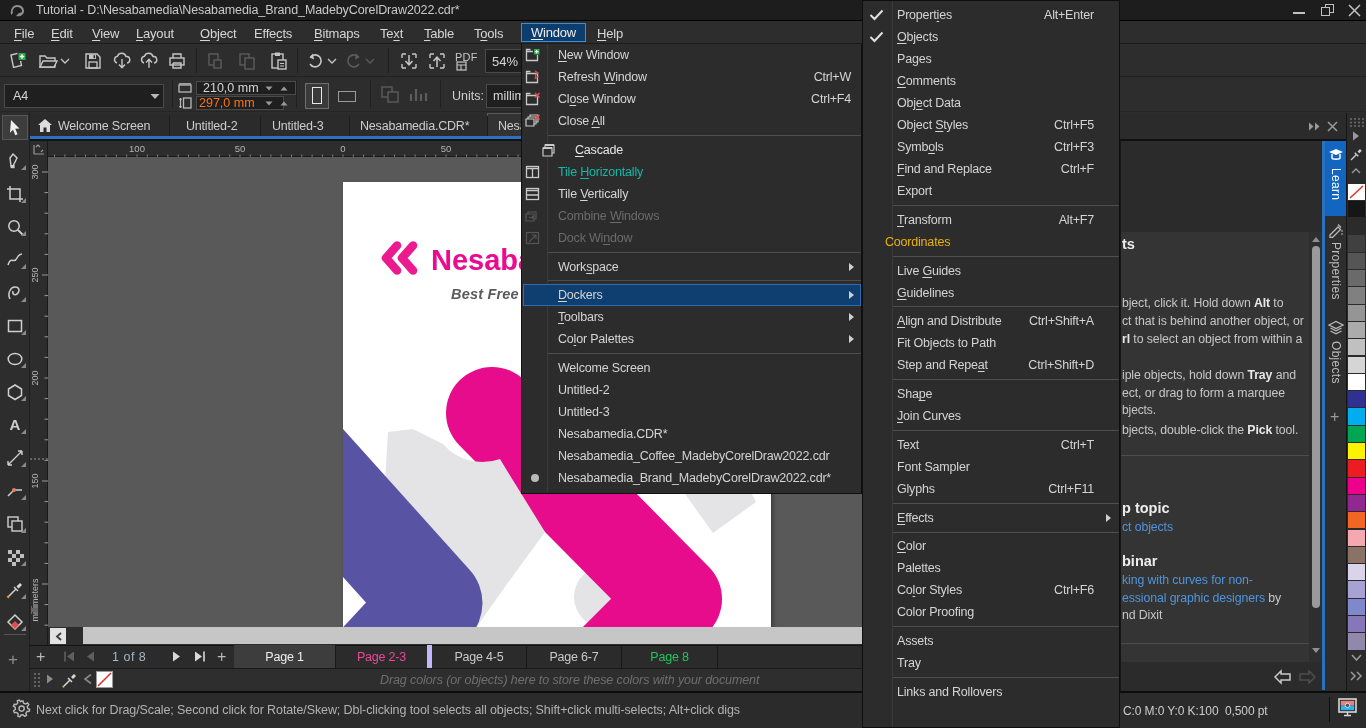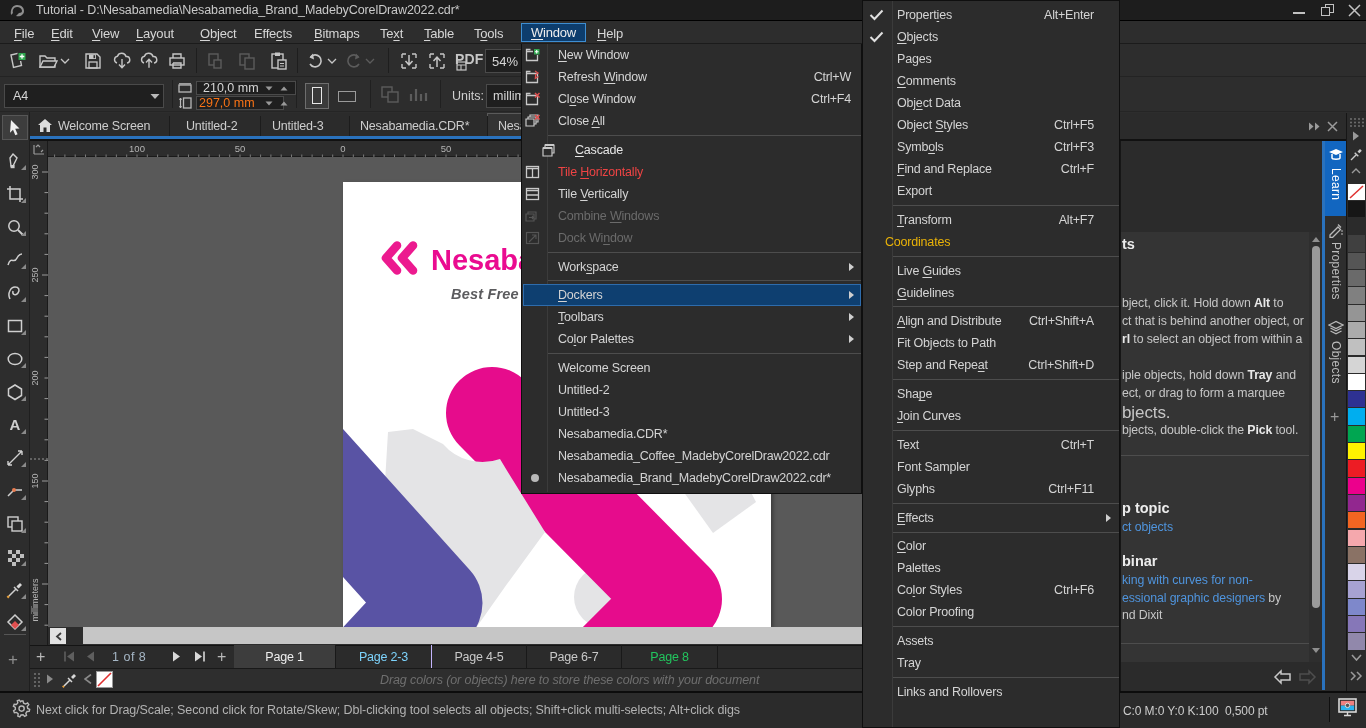--- a/index.html
+++ b/index.html
@@ -105,21 +105,21 @@
   </svg>
 <div class="ab" style="left:388px;top:48px;width:1px;height:25px;background:#1e1e1e"></div>
 <svg class="ab" style="left:399px;top:51px" width="20" height="20" viewBox="0 0 20 20">
     <path d="M3 3h4M3 3v4M17 3h-4M17 3v4M3 17h4M3 17v-4M17 17h-4M17 17v-4" stroke="#c6c6c6" stroke-width="1.4" fill="none"></path>
     <path d="M10 4 V13 M6.5 10 L10 13.8 L13.5 10" fill="none" stroke="#c6c6c6" stroke-width="1.5"></path>
   </svg>
 <svg class="ab" style="left:427px;top:51px" width="20" height="20" viewBox="0 0 20 20">
     <path d="M3 3h4M3 3v4M17 3h-4M17 3v4M3 17h4M3 17v-4M17 17h-4M17 17v-4" stroke="#c6c6c6" stroke-width="1.4" fill="none"></path>
     <path d="M10 16 V7 M6.5 10 L10 6.2 L13.5 10" fill="none" stroke="#c6c6c6" stroke-width="1.5"></path>
   </svg>
-<div class="ab" style="left:455px;top:51px;font-size:14px;font-weight:bold;color:#c6c6c6;letter-spacing:.2px">PDF</div>
+<div class="ab" style="left:455px;top:51px;font-size:11px;font-weight:normal;color:#c6c6c6;letter-spacing:.2px">PDF</div>
 <svg class="ab" style="left:456px;top:61px" width="12" height="10" viewBox="0 0 12 10">
     <rect x="1" y="1" width="9" height="8" fill="none" stroke="#c6c6c6" stroke-width="1.2"></rect>
     <path d="M1 4h9M5 4v5" stroke="#c6c6c6" stroke-width="1.1"></path>
   </svg>
 <div class="ab" style="left:485px;top:49px;width:45px;height:24px;background:#1f1f1f;border:1px solid #4a4a4a;display:flex;align-items:center;padding-left:6px;font-size:13px;color:#d6d6d6">54%</div>
 <div class="ab" style="left:0;top:77px;width:1366px;height:35px;background:#2d2d2d;border-bottom:1px solid #252525"></div>
 <div class="ab" style="left:4px;top:84px;width:160px;height:24px;background:#1f1f1f;border:1px solid #4a4a4a;display:flex;align-items:center;padding-left:8px;font-size:12.5px;color:#d6d6d6">A4</div>
 <svg class="ab" style="left:150px;top:93px" width="10" height="7">
     <path d="M0.5 1 H9.5 L5 6 Z" fill="#b9b9b9"></path>
   </svg>
@@ -557,21 +557,21 @@
 <svg class="ab" style="left:172px;top:651px" width="9" height="11" viewBox="0 0 9 11">
     <path d="M1 0.5 L8 5.5 L1 10.5 Z" fill="#d9d9d9"></path>
   </svg>
 <svg class="ab" style="left:194px;top:651px" width="12" height="11" viewBox="0 0 12 11">
     <path d="M1 0.5 L8 5.5 L1 10.5 Z" fill="#d9d9d9"></path>
     <path d="M10 0.5v10" stroke="#d9d9d9" stroke-width="1.6"></path>
   </svg>
 <div class="ab" style="left:217px;top:648px;font-size:16px;color:#b9b9b9">+</div>
 <div class="ab" style="left:234px;top:645px;width:102px;height:23px;background:#3d3d3d"></div>
 <div class="ab" style="left:234px;top:645px;width:102px;height:23px;display:flex;align-items:center;justify-content:center;font-size:12.5px;color:#eee;border-right:1px solid #191919;letter-spacing:-.2px">Page 1</div>
-<div class="ab" style="left:336px;top:645px;width:96px;height:23px;display:flex;align-items:center;justify-content:center;font-size:12.5px;color:#7dd3fc;border-right:1px solid #c4b5fd;letter-spacing:-.2px">Page 2-3</div>
+<div class="ab" style="left:336px;top:645px;width:96px;height:23px;display:flex;align-items:center;justify-content:center;font-size:12.5px;color:#ec4899;border-right:5px solid #c4b5fd;letter-spacing:-.2px">Page 2-3</div>
 <div class="ab" style="left:432px;top:645px;width:95px;height:23px;display:flex;align-items:center;justify-content:center;font-size:12.5px;color:#c9c9c9;border-right:1px solid #191919;letter-spacing:-.2px">Page 4-5</div>
 <div class="ab" style="left:527px;top:645px;width:95px;height:23px;display:flex;align-items:center;justify-content:center;font-size:12.5px;color:#c9c9c9;border-right:1px solid #191919;letter-spacing:-.2px">Page 6-7</div>
 <div class="ab" style="left:622px;top:645px;width:96px;height:23px;display:flex;align-items:center;justify-content:center;font-size:12.5px;color:#22c55e;border-right:1px solid #191919;letter-spacing:-.2px">Page 8</div>
 <div class="ab" style="left:30px;top:668px;width:1090px;height:23px;background:#2e2e2e;border-top:1px solid #191919"></div>
 <svg class="ab" style="left:33px;top:672px" width="10" height="15">
     <circle cx="2" cy="2" r="1" fill="#777"></circle>
     <circle cx="6" cy="2" r="1" fill="#777"></circle>
     <circle cx="2" cy="6" r="1" fill="#777"></circle>
     <circle cx="6" cy="6" r="1" fill="#777"></circle>
     <circle cx="2" cy="10" r="1" fill="#777"></circle>
@@ -612,21 +612,21 @@
   </svg>
 <div class="ab" style="left:1120px;top:141px;width:226px;height:550px;background:#2b2b2b"></div>
 <div class="ab" style="left:1120px;top:141px;width:1px;height:550px;background:#161616"></div>
 <div class="ab" style="left:1121px;top:232px;width:201px;height:430px;background:#343434"></div>
 <div class="ab" style="left:1122px;top:236px;font-size:14.5px;font-weight:bold;color:#ececec">ts</div>
 <div class="ab" style="left:1122px;top:296px;font-size:12.3px;color:#c6c6c6;white-space:nowrap;letter-spacing:-.1px">bject, click it. Hold down <b style="color:#e8e8e8">Alt</b> to</div>
 <div class="ab" style="left:1122px;top:314px;font-size:12.3px;color:#c6c6c6;white-space:nowrap;letter-spacing:-.1px">ct that is behind another object, or</div>
 <div class="ab" style="left:1122px;top:332px;font-size:12.3px;color:#c6c6c6;white-space:nowrap;letter-spacing:-.1px"><b style="color:#e8e8e8">rl</b> to select an object from within a</div>
 <div class="ab" style="left:1122px;top:368px;font-size:12.3px;color:#c6c6c6;white-space:nowrap;letter-spacing:-.1px">iple objects, hold down <b style="color:#e8e8e8">Tray</b> and</div>
 <div class="ab" style="left:1122px;top:386px;font-size:12.3px;color:#c6c6c6;white-space:nowrap;letter-spacing:-.1px">ect, or drag to form a marquee</div>
-<div class="ab" style="left:1122px;top:403px;font-size:17px;color:#c6c6c6;white-space:nowrap;letter-spacing:-.1px">bjects.</div>
+<div class="ab" style="left:1122px;top:403px;font-size:12px;color:#c6c6c6;white-space:nowrap;letter-spacing:-.1px">bjects.</div>
 <div class="ab" style="left:1122px;top:423px;font-size:12.3px;color:#c6c6c6;white-space:nowrap;letter-spacing:-.1px">bjects, double-click the <b style="color:#e8e8e8">Pick</b> tool.</div>
 <div class="ab" style="left:1121px;top:455px;width:190px;height:1px;background:#4d4d4d"></div>
 <div class="ab" style="left:1121px;top:643px;width:190px;height:1px;background:#4d4d4d"></div>
 <div class="ab" style="left:1122px;top:500px;font-size:14.5px;font-weight:bold;color:#ececec">p topic</div>
 <div class="ab" style="left:1122px;top:520px;font-size:12.3px;color:#c6c6c6;white-space:nowrap;letter-spacing:-.1px"><span style="color:#4f94dd">ct objects</span></div>
 <div class="ab" style="left:1122px;top:553px;font-size:14.5px;font-weight:bold;color:#ececec">binar</div>
 <div class="ab" style="left:1122px;top:573px;font-size:12.3px;color:#c6c6c6;white-space:nowrap;letter-spacing:-.1px"><span style="color:#4f94dd">king with curves for non-</span></div>
 <div class="ab" style="left:1122px;top:591px;font-size:12.3px;color:#c6c6c6;white-space:nowrap;letter-spacing:-.1px"><span style="color:#4f94dd">essional graphic designers</span> by</div>
 <div class="ab" style="left:1122px;top:608px;font-size:12.3px;color:#c6c6c6;white-space:nowrap;letter-spacing:-.1px">nd Dixit</div>
 <div class="ab" style="left:1309px;top:232px;width:13px;height:430px;background:#2e2e2e"></div>
@@ -762,21 +762,21 @@
     </div>
 <div class="sep" style="margin-left:26px"></div>
 <div class="mi" style="position:relative;margin-left:48px;padding-left:5px;color:#e5e5e5">
       <svg style="position:absolute;left:-28px;top:3px" width="16" height="16" viewBox="0 0 16 16">
         <path d="M1 6 h9 v8 H1 Z" fill="#2c2c2c" stroke="#c9c9c9" stroke-width="1.2"></path>
         <path d="M3 6 V3 h9 v8 h-2" fill="none" stroke="#c9c9c9" stroke-width="1.2"></path>
         <path d="M1 6 h9 M3 3 h9" stroke="#c9c9c9" stroke-width="2"></path>
       </svg>
       <span class="lbl"><u>C</u>ascade</span>
     </div>
-<div class="mi" style="position:relative;margin-left:31px;padding-left:5px;color:#ef4444">
+<div class="mi" style="position:relative;margin-left:31px;padding-left:5px;color:#14b8a6">
       <svg style="position:absolute;left:-28px;top:3px" width="16" height="16" viewBox="0 0 16 16">
         <rect x="1.5" y="2.5" width="12" height="11" fill="none" stroke="#c9c9c9" stroke-width="1.3"></rect>
         <path d="M1.5 4.5 h12 M7.5 4.5 V13.5" stroke="#c9c9c9" stroke-width="1.3"></path>
       </svg>
       <span class="lbl">Tile <u>H</u>orizontally</span>
     </div>
 <div class="mi" style="position:relative;margin-left:31px;padding-left:5px;color:#d4d4d4">
       <svg style="position:absolute;left:-28px;top:3px" width="16" height="16" viewBox="0 0 16 16">
         <rect x="1.5" y="2.5" width="12" height="11" fill="none" stroke="#c9c9c9" stroke-width="1.3"></rect>
         <path d="M1.5 4.5 h12 M1.5 9 h12" stroke="#c9c9c9" stroke-width="1.3"></path>

